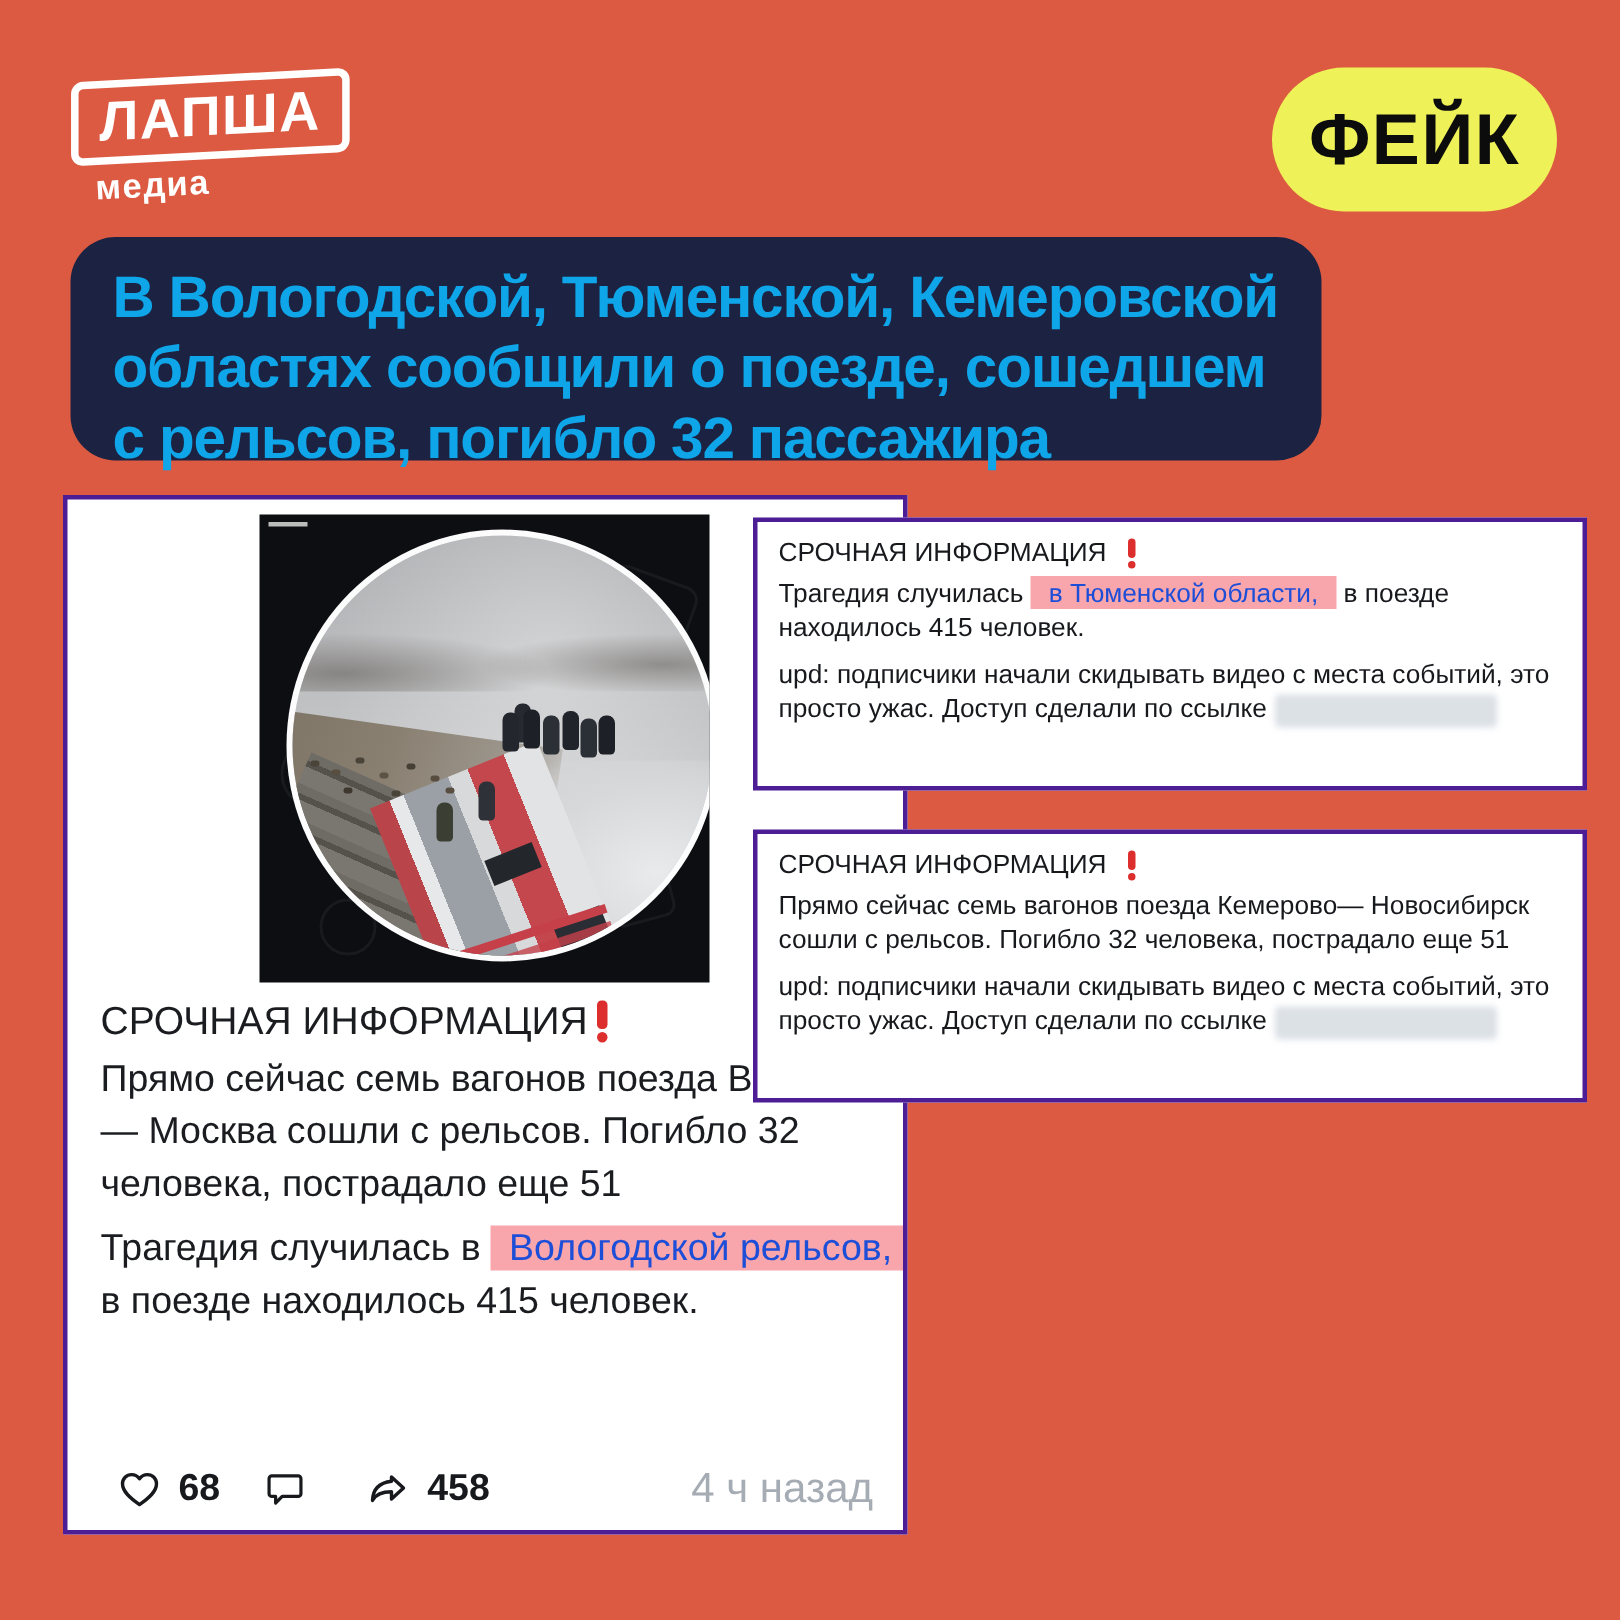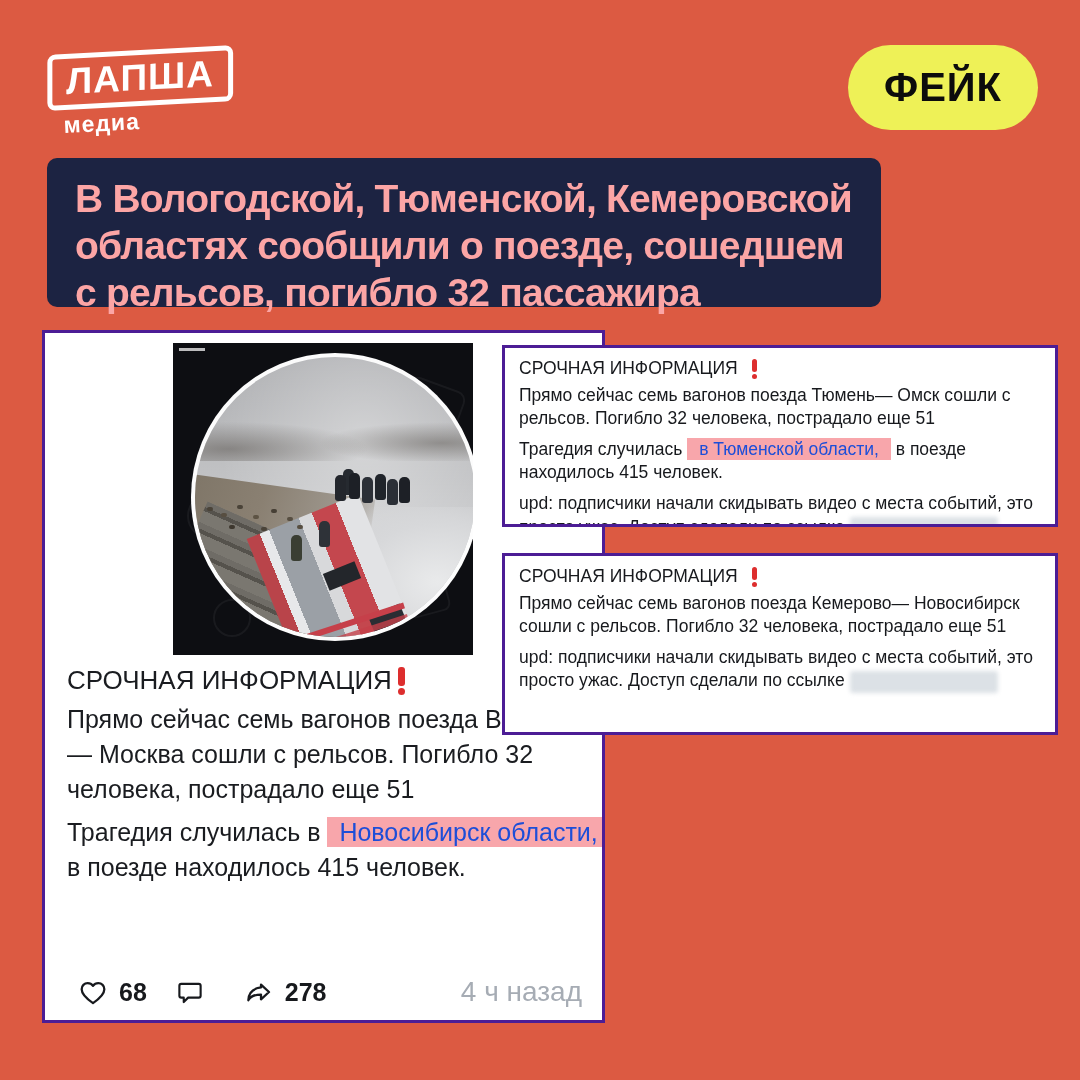--- a/index.html
+++ b/index.html
@@ -7,27 +7,27 @@
   body { font-family:"Liberation Sans", sans-serif; background:#DC5A42; position:relative; overflow:hidden; }
   .canvas { position:absolute; inset:0; background:#DC5A42; }
 
   
   .logo { position:absolute; left:48px; top:50px; transform:rotate(-3deg); color:#fff; }
   .logo-stamp { display:inline-block; border:5px solid #fff; border-radius:8px; padding:2px 14px;
                 font-weight:bold; font-size:37px; letter-spacing:1px; transform:skewX(-3deg); }
   .logo-sub { font-weight:bold; font-size:23px; letter-spacing:1px; margin:2px 0 0 14px; }
 
   
-  .badge { position:absolute; left:848px; top:45px; width:190px; height:85px; background:#EEF157;
+  .badge { position:absolute; left:848px; top:45px; width:190px; height:96px; background:#EEF157;
            border-radius:48px; display:flex; align-items:center; justify-content:center;
-           font-size:40px; font-weight:800; color:#0c0c0c; letter-spacing:1px; }
+           font-size:48px; font-weight:800; color:#0c0c0c; letter-spacing:1px; }
 
   
   .headline { position:absolute; left:47px; top:158px; width:834px; height:149px; background:#1C2342;
-              border-radius:10px; color:#fca5a5; font-size:39px; font-weight:bold; letter-spacing:-0.8px;
+              border-radius:30px; color:#0ea5e9; font-size:39px; font-weight:bold; letter-spacing:-0.8px;
               line-height:1.2; padding:18px 10px 0 28px; white-space:pre; }
 
   
   .card { position:absolute; background:#fff; border:3px solid #4c1d95; }
   .main-card { left:42px; top:330px; width:563px; height:693px; z-index:1; overflow:hidden; }
   .side-card { left:502px; width:556px; height:182px; z-index:2; padding:9px 14px; overflow:hidden;
                font-size:17.5px; line-height:1.32; color:#17191d; }
   .card-tyumen { top:345px; }
   .card-kemerovo { top:553px; }
 
@@ -145,21 +145,21 @@
       <div class="main-title">
         <span>СРОЧНАЯ ИНФОРМАЦИЯ</span>
         <span class="excl lg">
             <i></i>
             <b></b>
           </span>
       </div>
       <p>Прямо сейчас семь вагонов поезда Во
 — Москва сошли с рельсов. Погибло 32
 человека, пострадало еще 51</p>
-      <p class="tight"><span>Трагедия случилась в </span><span class="hl">Новосибирск области,</span></p>
+      <p class="tight"><span>Трагедия случилась в </span><span class="hl">Вологодской рельсов,</span></p>
       <p>в поезде находилось 415 человек.</p>
     </div>
 
     <div class="footer">
       <span>
         <svg width="32" height="32" viewBox="0 0 24 24" fill="none" stroke="#17191d" stroke-width="1.7">
           <path d="M12 20.3C7.2 17 3.5 13.8 3.5 9.9 3.5 7.3 5.5 5.3 8 5.3c1.6 0 3.1.8 4 2.1.9-1.3 2.4-2.1 4-2.1 2.5 0 4.5 2 4.5 4.6 0 3.9-3.7 7.1-8.5 10.4z" stroke-linejoin="round"></path>
         </svg>
       </span>
       <span class="count">68</span>
@@ -167,35 +167,34 @@
         <svg width="30" height="30" viewBox="0 0 24 24" fill="none" stroke="#17191d" stroke-width="1.7">
           <path d="M5 5.5h14a1.5 1.5 0 0 1 1.5 1.5v8a1.5 1.5 0 0 1-1.5 1.5h-8.5L7 20v-3.5H5A1.5 1.5 0 0 1 3.5 15V7A1.5 1.5 0 0 1 5 5.5z" stroke-linejoin="round"></path>
         </svg>
       </span>
       <span class="count"></span>
       <span>
         <svg width="32" height="32" viewBox="0 0 24 24" fill="none" stroke="#17191d" stroke-width="1.7">
           <path d="M13.5 6.5 19.5 12l-6 5.5v-3.6c-4.8 0-7.9 1.4-9.5 4.3.2-5.6 3.5-8.9 9.5-9.6z" stroke-linejoin="round"></path>
         </svg>
       </span>
-      <span class="count">278</span>
+      <span class="count">458</span>
       <span class="spacer"></span>
       <span class="timestamp">4 ч назад</span>
     </div>
   </section>
 
   <section class="card side-card card-tyumen">
     <div class="side-title">
       <span>СРОЧНАЯ ИНФОРМАЦИЯ</span>
       <span class="excl">
           <i></i>
           <b></b>
         </span>
     </div>
-    <p>Прямо сейчас семь вагонов поезда Тюмень— Омск сошли с рельсов. Погибло 32 человека, пострадало еще 51</p>
     <p><span>Трагедия случилась </span><span class="hl">в Тюменской области,</span><span> в поезде находилось 415 человек.</span></p>
     <p><span>upd: подписчики начали скидывать видео с места событий, это просто ужас. Доступ сделали по ссылке </span><span class="blur-box blur-sm"></span></p>
   </section>
 
   <section class="card side-card card-kemerovo">
     <div class="side-title">
       <span>СРОЧНАЯ ИНФОРМАЦИЯ</span>
       <span class="excl">
           <i></i>
           <b></b>

